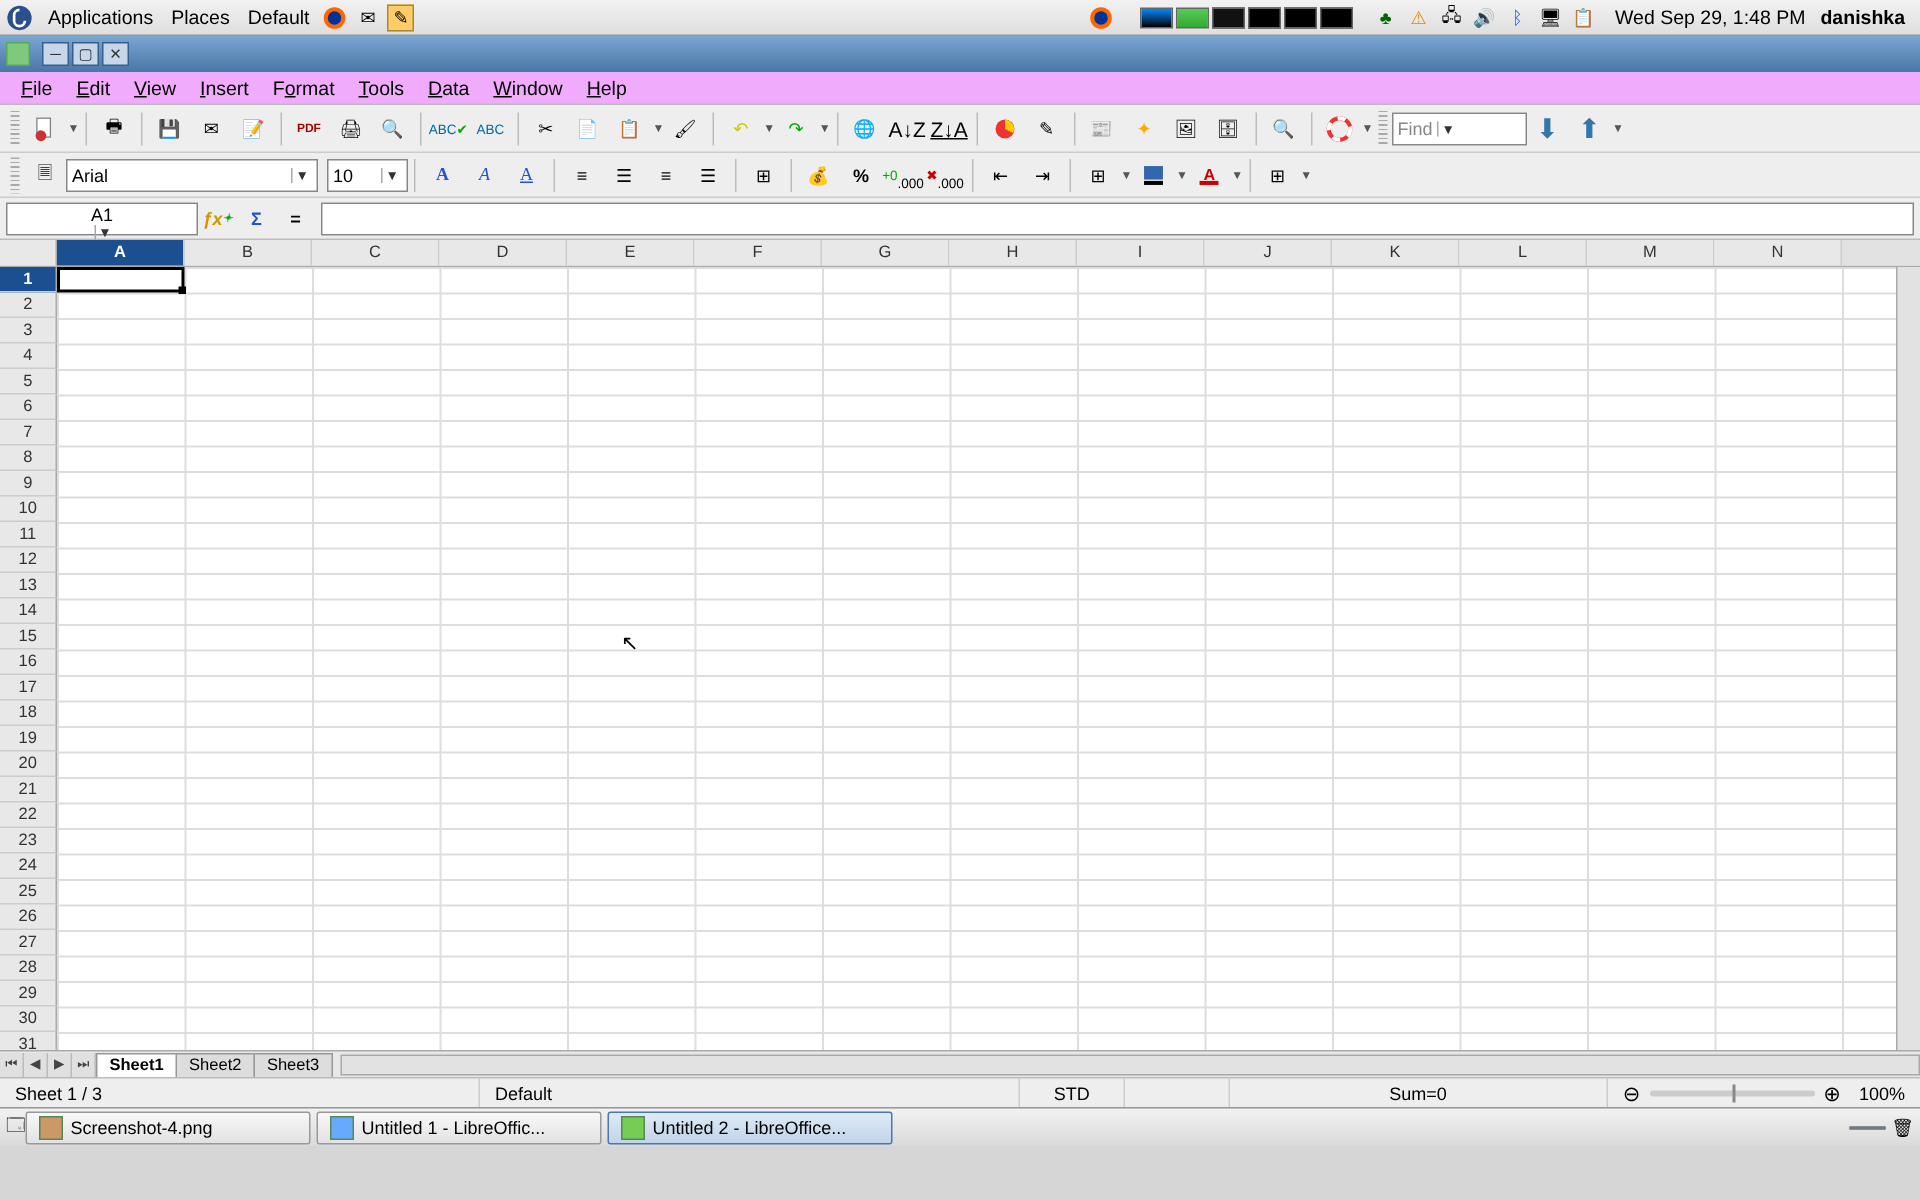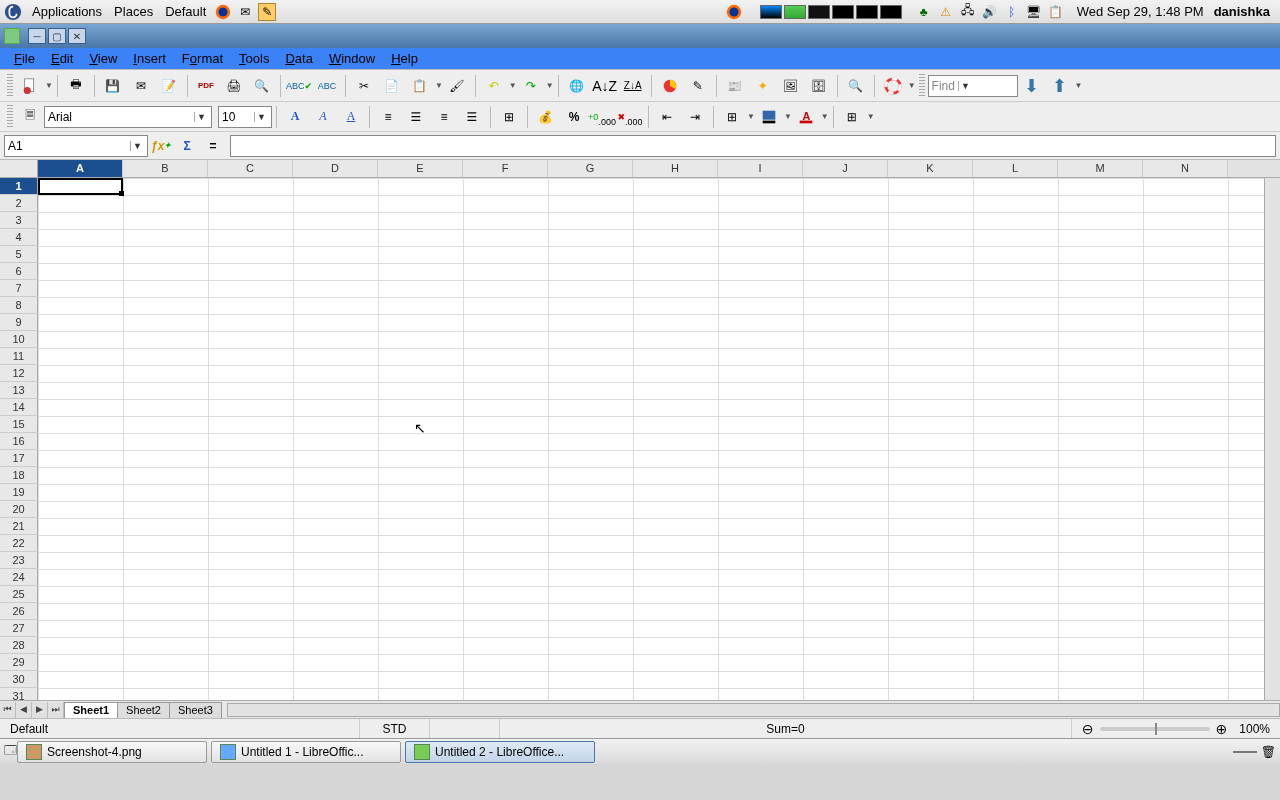--- a/index.html
+++ b/index.html
@@ -15,37 +15,37 @@
 .gnome-panel .tray-icon { width:18px; height:18px; margin:0 2px; display:inline-flex; align-items:center; justify-content:center;}
 .tray-box { width:22px; height:14px; border:1px solid #666; margin:0 1px; background:#000; display:inline-block;}
 
 
 .titlebar { height:24px; background: linear-gradient(#7aa6d2,#4a76a8); display:flex; align-items:center; color:#fff; font-size:13px; padding:0 4px;}
 .titlebar .app-icon{width:16px;height:16px;margin-right:6px;background:#7fc97f;border:1px solid #5a5;}
 .titlebar .title { flex:1; text-align:center; font-weight:bold; text-shadow:0 1px 1px rgba(0,0,0,.3);}
 .titlebar .win-btn { width:18px;height:16px;background:#c7d6e8;border:1px solid #365f8c;margin-left:2px;display:flex;align-items:center;justify-content:center;font-size:10px;color:#333;}
 
 
-.menubar { height:22px; background:#3b82f6; display:flex; align-items:center; padding:0 6px; border-bottom:1px solid #bbb;}
+.menubar { height:22px; background:#f0abfc; display:flex; align-items:center; padding:0 6px; border-bottom:1px solid #bbb;}
 .menubar .menu { font-size:13px; padding:2px 8px; }
 .menubar .menu u { text-decoration:underline;}
 
 
 .toolbar { height:32px; background:#eeeeee; border-bottom:1px solid #ccc; display:flex; align-items:center; padding:0 4px;}
 .toolbar2 { height:30px; background:#eeeeee; border-bottom:1px solid #ccc; display:flex; align-items:center; padding:0 4px;}
 .tbtn { width:26px; height:26px; margin:0 1px; display:flex; align-items:center; justify-content:center; border:1px solid transparent; border-radius:2px;}
 .tsep { width:1px; height:22px; background:#bbb; margin:0 4px;}
 .tgrip { width:6px; height:24px; background: repeating-linear-gradient(#aaa,#aaa 1px,transparent 1px,transparent 3px); margin:0 3px;}
 .dropdown-arrow{font-size:8px;color:#555;margin-left:1px;}
 .combo { height:22px; background:#fff; border:1px solid #888; display:flex; align-items:center; padding:0 3px; font-size:12px;}
 .combo .combo-btn{width:14px;text-align:center;font-size:9px;color:#333;border-left:1px solid #aaa;margin-left:3px;}
 
 
 .formulabar { height:28px; background:#eeeeee; border-bottom:1px solid #bbb; display:flex; align-items:center; padding:0 4px; }
-.namebox { width:144px; }
+.namebox { width:128px;flex-direction:column; }
 .fbtn{width:22px;height:22px;display:flex;align-items:center;justify-content:center;margin:0 2px;}
 .formula-input { flex:1; height:22px; background:#fff; border:1px solid #888; margin-left:4px;}
 
 
 .sheet-area { position:relative; height:540px; background:#fff; display:flex; flex-direction:column;}
 .col-headers { height:18px; display:flex; border-bottom:1px solid #aaa;}
 .corner { width:38px; background:#e8e8e8; border-right:1px solid #aaa;}
 .col-h { width:85px; background:#e8e8e8; border-right:1px solid #ccc; text-align:center; font-size:11px; line-height:17px; color:#333;}
 .col-h.selected{background:#1b4f8f;color:#fff;font-weight:bold;}
 .grid-body{flex:1;display:flex;overflow:hidden;}
@@ -179,21 +179,21 @@
     <span class="dropdown-arrow">▼</span>
   <span class="tbtn">🖌</span>
   <span class="tsep"></span>
   <span class="tbtn" style="color:#cc0;">↶</span>
     <span class="dropdown-arrow">▼</span>
   <span class="tbtn" style="color:#0a0;">↷</span>
     <span class="dropdown-arrow">▼</span>
   <span class="tsep"></span>
   <span class="tbtn">🌐</span>
   <span class="tbtn" style="font-size:14px;">A↓Z</span>
-  <span class="tbtn" style="font-size:10px;text-decoration:underline;">Z↓A</span>
+  <span class="tbtn" style="font-size:14px;text-decoration:underline;">Z↓A</span>
   <span class="tsep"></span>
   <span class="tbtn">
       <svg class="svg-icon" viewBox="0 0 20 20">
         <circle cx="10" cy="10" r="7" fill="#e33"></circle>
         <path d="M10 10 L10 3 A7 7 0 0 1 16 13 Z" fill="#fc0"></path>
       </svg>
     </span>
   <span class="tbtn">✎</span>
   <span class="tsep"></span>
   <span class="tbtn">📰</span>
@@ -354,20 +354,21 @@
   <span class="tab-nav-btn">◀</span>
   <span class="tab-nav-btn">▶</span>
   <span class="tab-nav-btn">⏭</span>
   <span class="sheet-tab active">Sheet1</span>
   <span class="sheet-tab">Sheet2</span>
   <span class="sheet-tab">Sheet3</span>
   <div class="hscroll"></div>
 </div>
 
 <div class="statusbar">
+  <div class="cell" style="width:320px;">Sheet 1 / 3</div>
   <div class="cell" style="width:360px;">Default</div>
   <div class="cell" style="width:70px;justify-content:center;">STD</div>
   <div class="cell" style="width:70px;"></div>
   <div class="cell flex" style="justify-content:center;">Sum=0</div>
   <div class="cell" style="border:none;display:flex;align-items:center;">
     <span style="font-size:14px;">⊖</span>
     <div class="zoom-slider"></div>
     <span style="font-size:14px;">⊕</span>
     <span style="width:12px;"></span>
     <span>100%</span>

